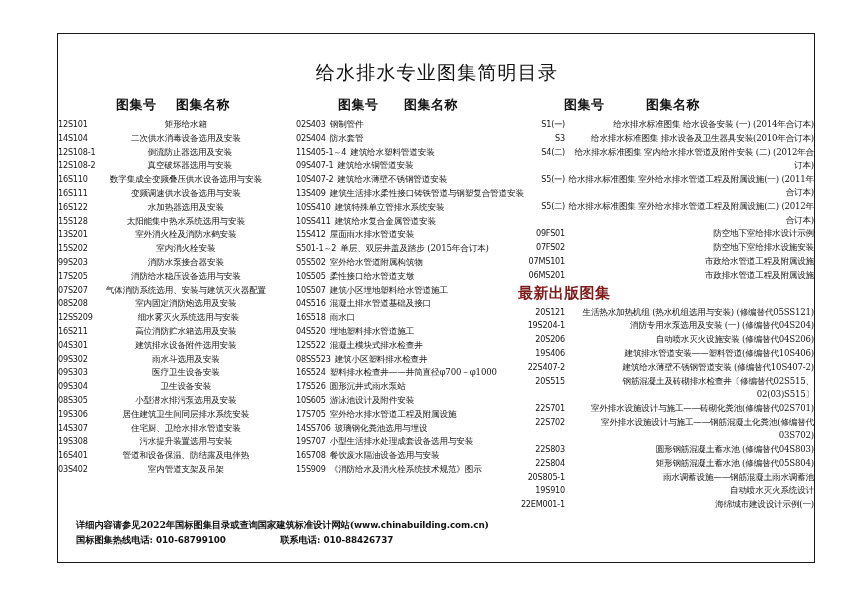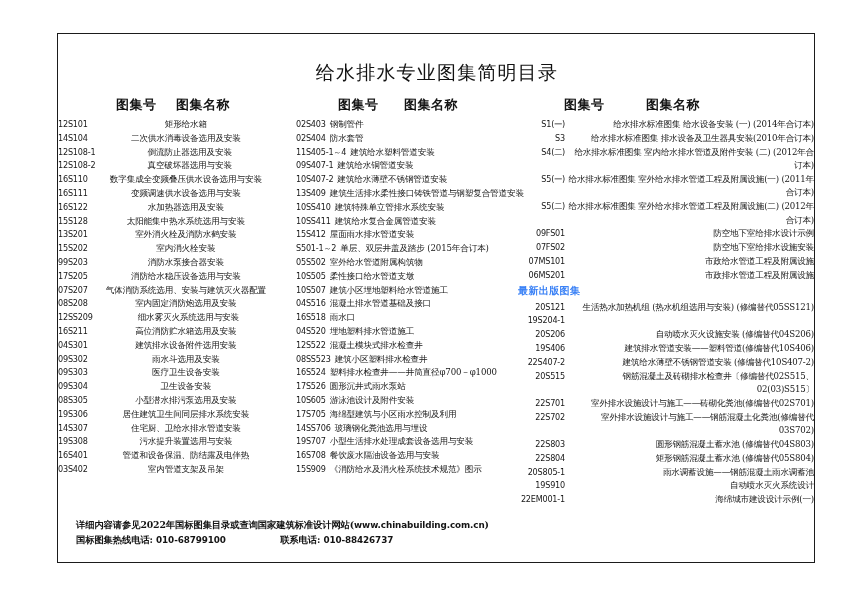--- a/index.html
+++ b/index.html
@@ -46,21 +46,21 @@
     flex:0 0 auto;margin-right:4px;
     font-family:"DejaVu Sans","Liberation Sans",sans-serif;
     font-size:8.1px;letter-spacing:-0.2px;
   }
   .nm{flex:1 1 auto;letter-spacing:-0.15px;}
   #col3 .code{flex:0 0 47px;margin-right:3px;text-align:right;}
   #col3 .nm{letter-spacing:-0.2px;text-align:right;}
   .ent.wide .code{flex:0 0 auto;margin-right:4px;}
   .sect-head{
     font-family:Liberation Serif, serif;
-    font-size:10px;font-weight:700;color:#3b82f6;
+    font-size:15px;font-weight:700;color:#7f1d1d;
     margin:2px 0 2.5px 0;letter-spacing:.4px;
   }
   #footer{
     position:absolute;left:18px;top:484px;width:720px;
     font-family:"DejaVu Serif","Liberation Serif",serif;
     font-size:9.3px;line-height:14px;color:#141414;letter-spacing:-0.1px;font-weight:bold;
   }
   #footer .fl2{margin-top:1px;}
   #footer .gap{display:inline-block;width:48px;}
   .mono{font-family:"DejaVu Sans","Liberation Sans",sans-serif;font-size:8.8px;}
@@ -268,21 +268,21 @@
         <div class="ent">
           <span class="code">17S526</span>
           <span class="nm">圆形沉井式雨水泵站</span>
         </div>
         <div class="ent">
           <span class="code">10S605</span>
           <span class="nm">游泳池设计及附件安装</span>
         </div>
         <div class="ent">
           <span class="code">17S705</span>
-          <span class="nm">海绵型建筑与小区雨水控制及利用</span>
+          <span class="nm">室外给水排水管道工程及附属设施</span>
         </div>
         <div class="ent">
           <span class="code">14SS706</span>
           <span class="nm">玻璃钢化粪池选用与埋设</span>
         </div>
         <div class="ent">
           <span class="code">19S707</span>
           <span class="nm">小型生活排水处理成套设备选用与安装</span>
         </div>
         <div class="ent">
@@ -331,20 +331,21 @@
           <span class="code">06MS201</span>
           <span class="nm">市政排水管道工程及附属设施</span>
         </div>
         <div class="sect-head">最新出版图集</div>
         <div class="ent wide">
           <span class="code">20S121</span>
           <span class="nm">生活热水加热机组 (热水机组选用与安装) (修编替代05SS121)</span>
         </div>
         <div class="ent wide">
           <span class="code">19S204-1</span>
+          <span class="nm">消防专用水泵选用及安装 (一) (修编替代04S204)</span>
         </div>
         <div class="ent wide">
           <span class="code">20S206</span>
           <span class="nm">自动喷水灭火设施安装 (修编替代04S206)</span>
         </div>
         <div class="ent wide">
           <span class="code">19S406</span>
           <span class="nm">建筑排水管道安装——塑料管道(修编替代10S406)</span>
         </div>
         <div class="ent wide">

